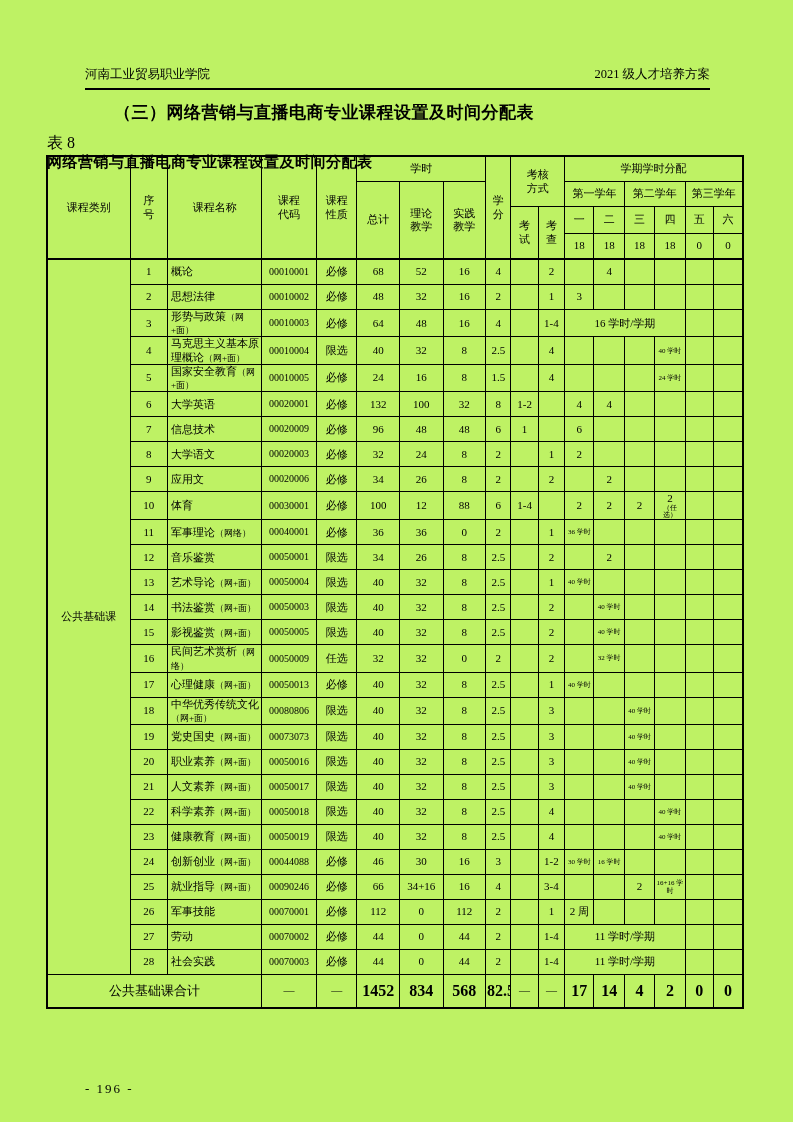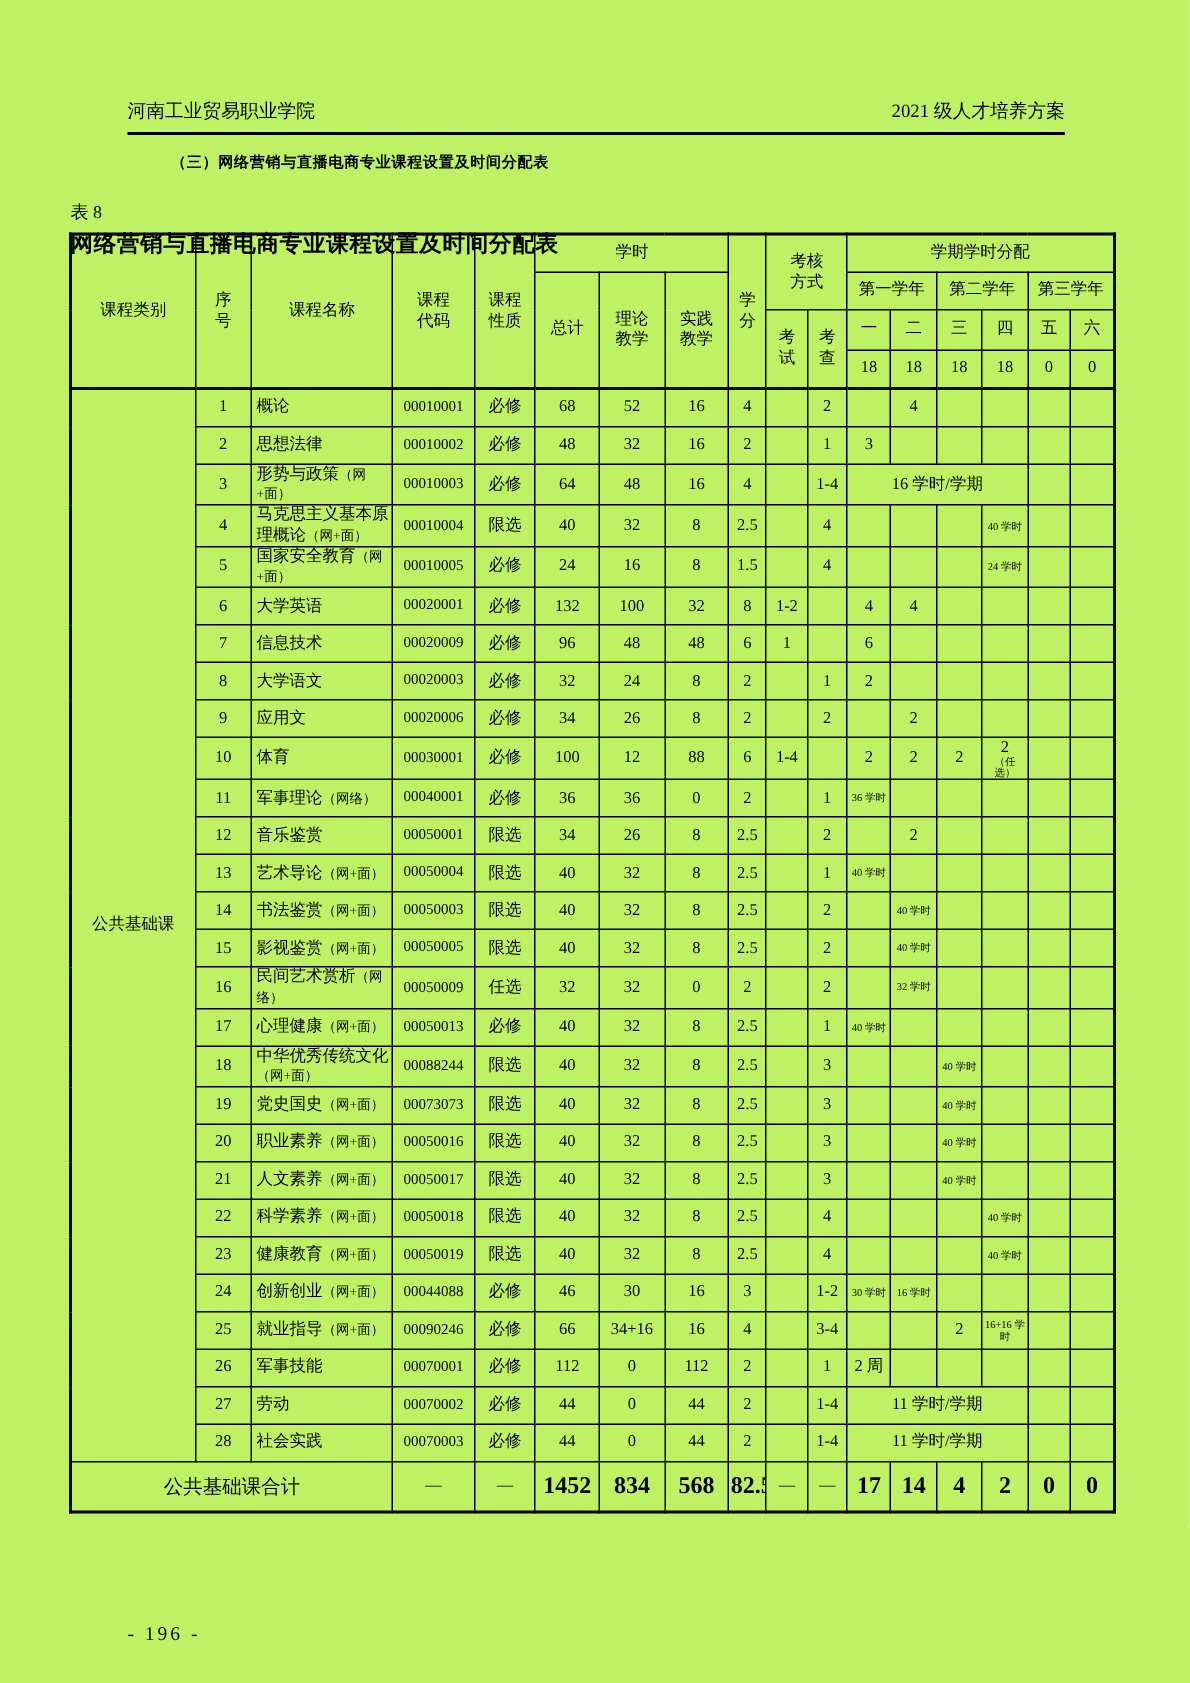--- a/index.html
+++ b/index.html
@@ -13,24 +13,24 @@
     position:absolute; left:85px; top:66px; width:625px;
     display:flex; justify-content:space-between;
     font-size:12.5px;
   }
   .header-rule {
     position:absolute; left:85px; top:88px; width:625px; height:0;
     border-top:2.5px solid #000;
   }
   .section-heading {
     position:absolute; left:114px; top:101px;
-    font-size:10px; font-weight:bold; letter-spacing:0.5px;
+    font-size:17px; font-weight:bold; letter-spacing:0.5px;
   }
   .table-caption { position:absolute; left:47px; top:129px; width:698px; height:22px; }
-  .table-no { position:absolute; left:0; top:4px; font-size:12px; }
+  .table-no { position:absolute; left:0; top:4px; font-size:16px; }
   .table-title {
     position:absolute; left:0; right:0; text-align:left;
     font-size:15px; font-weight:bold; letter-spacing:0.5px;margin-top:24px;
   }
   table.course {
     position:absolute; left:46px; top:155px; width:698px;
     border-collapse:collapse; table-layout:fixed;
     border:2px solid #000;
   }
   .course th, .course td {
@@ -441,21 +441,21 @@
           <td class="small-note">40 学时</td>
           <td></td>
           <td></td>
           <td></td>
           <td></td>
           <td></td>
         </tr>
         <tr>
           <td>18</td>
           <td class="name-cell">中华优秀传统文化<span class="suffix">（网+面）</span></td>
-          <td class="code-cell">00088244</td>
+          <td class="code-cell">00080806</td>
           <td>限选</td>
           <td>40</td>
           <td>32</td>
           <td>8</td>
           <td>2.5</td>
           <td></td>
           <td>3</td>
           <td></td>
           <td></td>
           <td class="small-note">40 学时</td>

